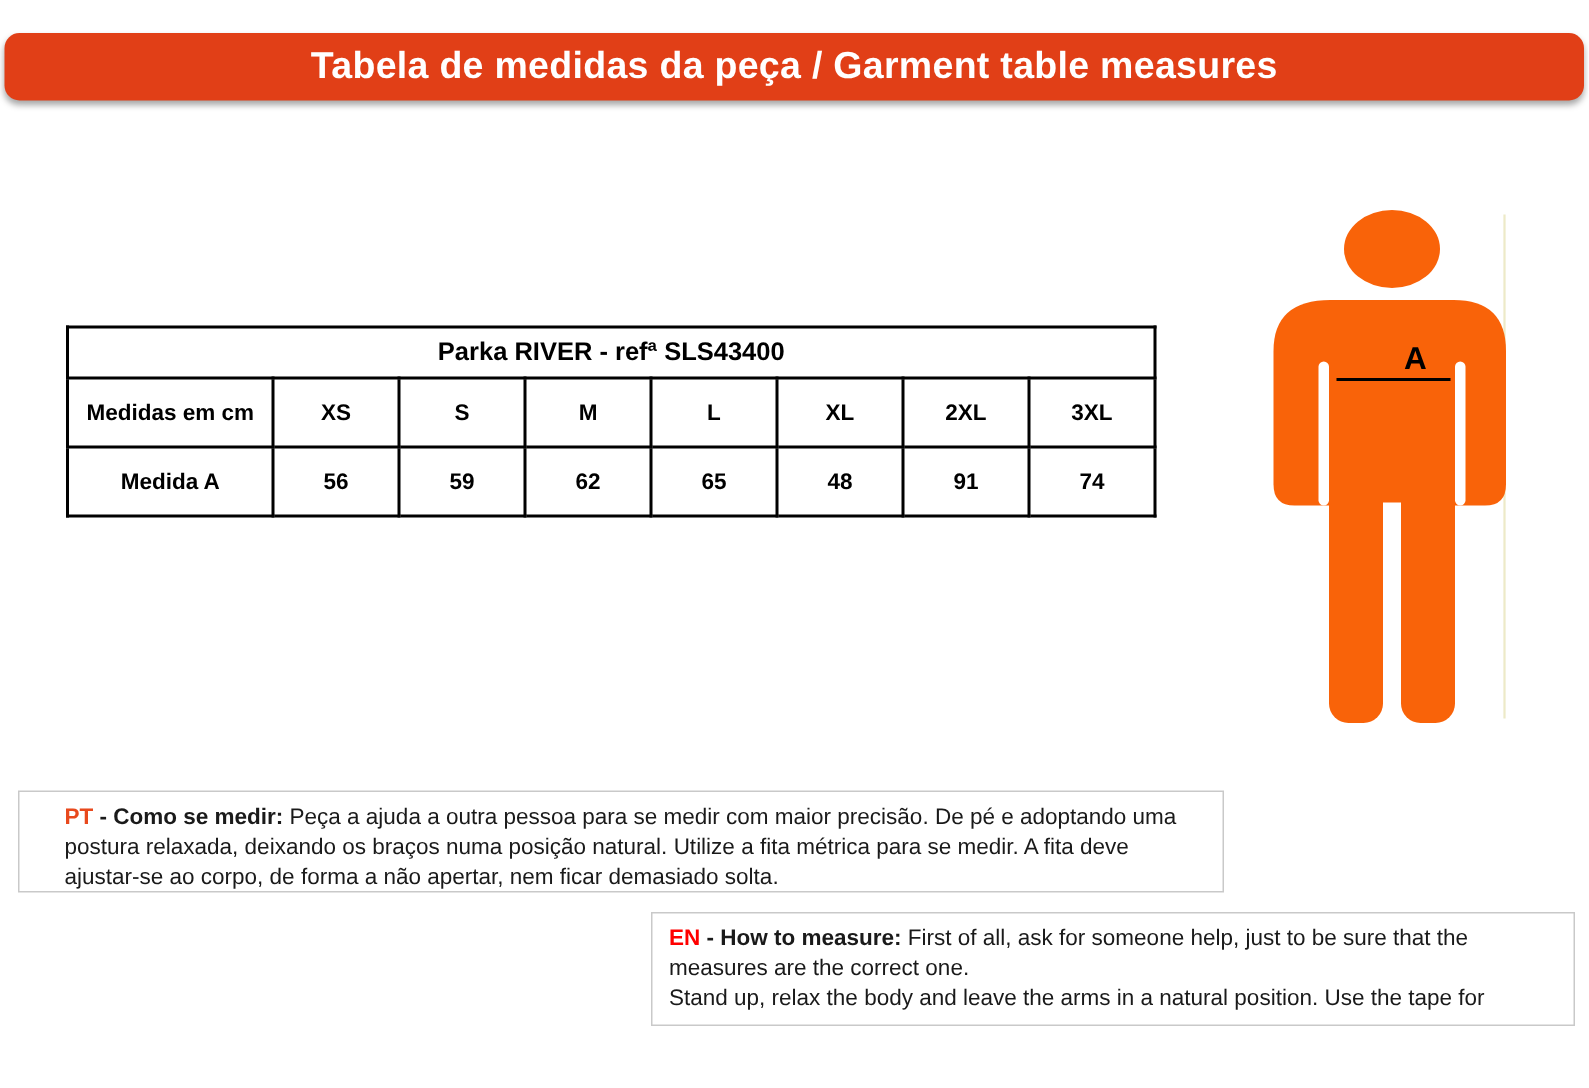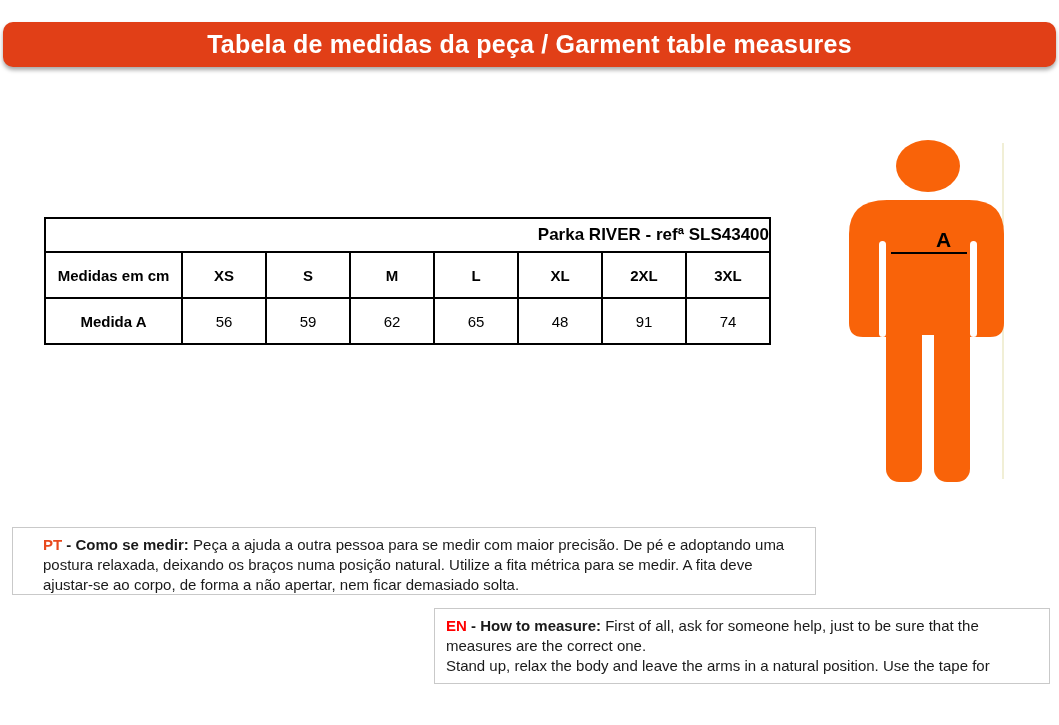--- a/index.html
+++ b/index.html
@@ -49,23 +49,23 @@
     border-collapse: collapse;
     table-layout: fixed;
   }
   .size-table td, .size-table th {
     border: 2px solid #000;
     text-align: center;
     vertical-align: middle;
     background: #fff;
     color: #000;
   }
-  .size-table .title-cell { height: 34px; font-size: 17px; font-weight: bold; text-align: right; }
+  .size-table .title-cell { height: 34px; font-size: 17px; font-weight: bold; }
   .size-table .hdr { height: 46px; font-size: 15px; font-weight: bold; }
-  .size-table .val { height: 18px; font-size: 15px; font-weight: normal; }
+  .size-table .val { height: 18px; font-size: 15px; font-weight: bold; }
   .size-table .label-col { width: 137px; }
   .size-table .size-col { width: 84px; }
 
   
   .figure-wrap {
     position: absolute;
     left: 848px; top: 115px;
     width: 160px; height: 350px;
   }
   .fig-fill { fill: var(--figure_orange, #F96309); }

